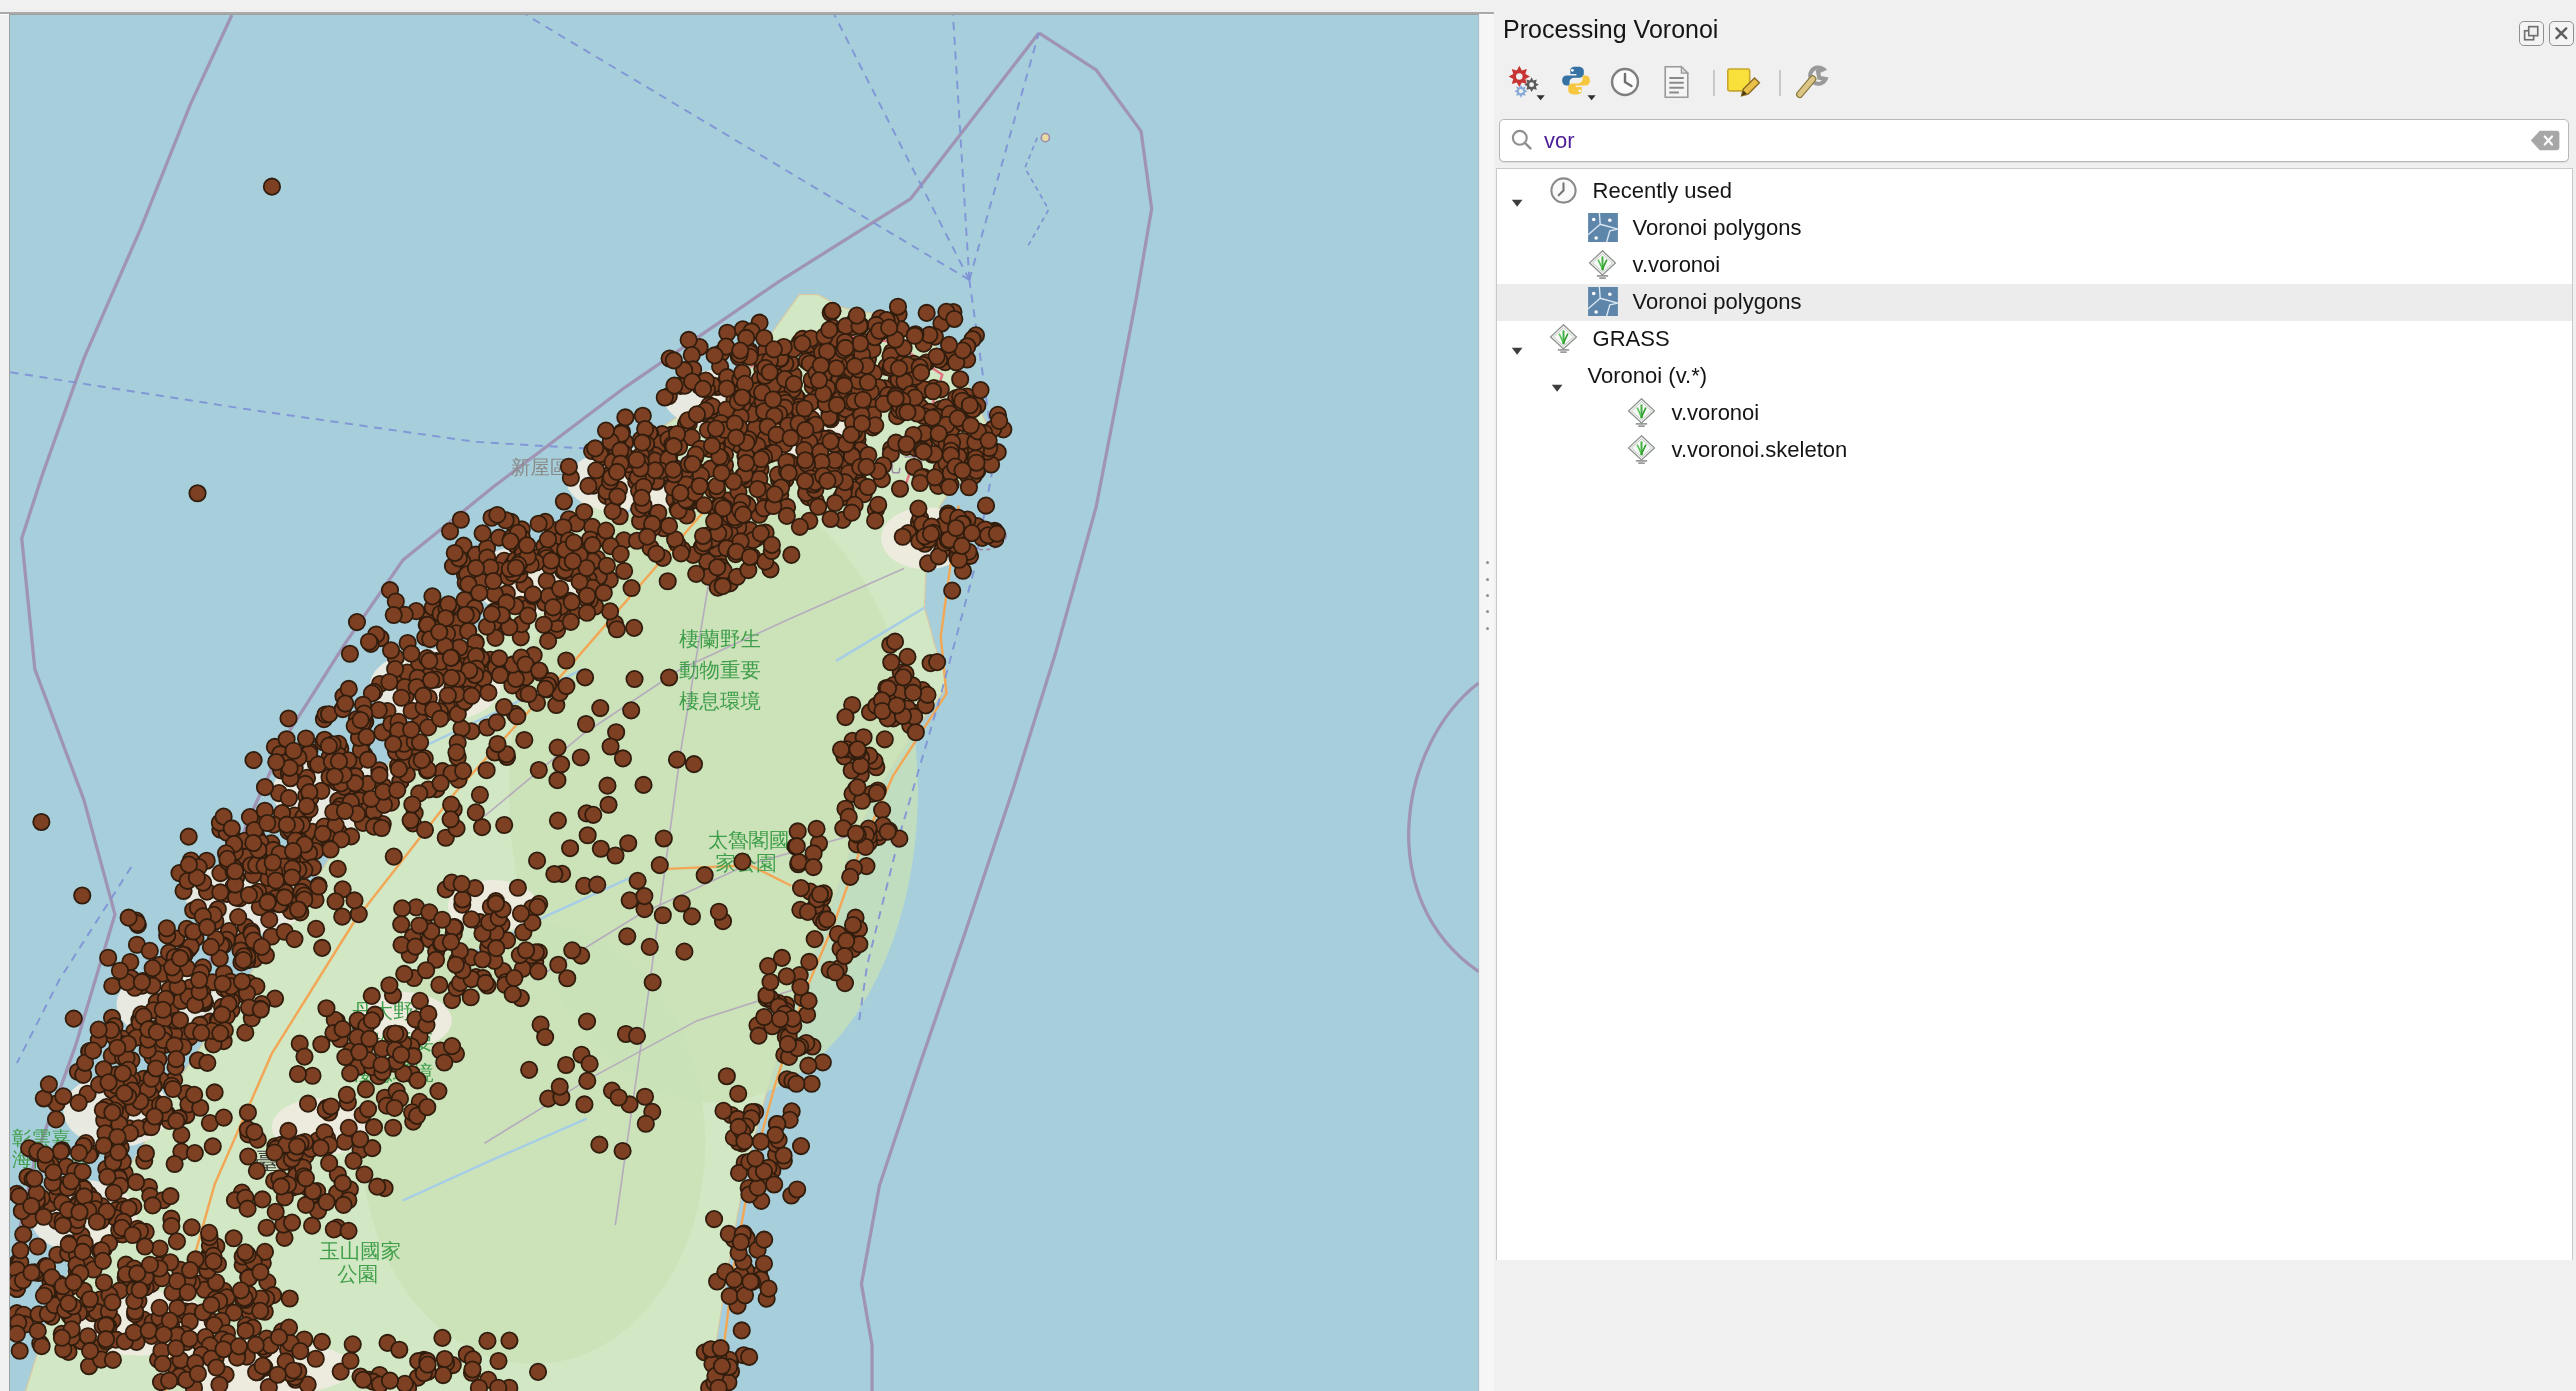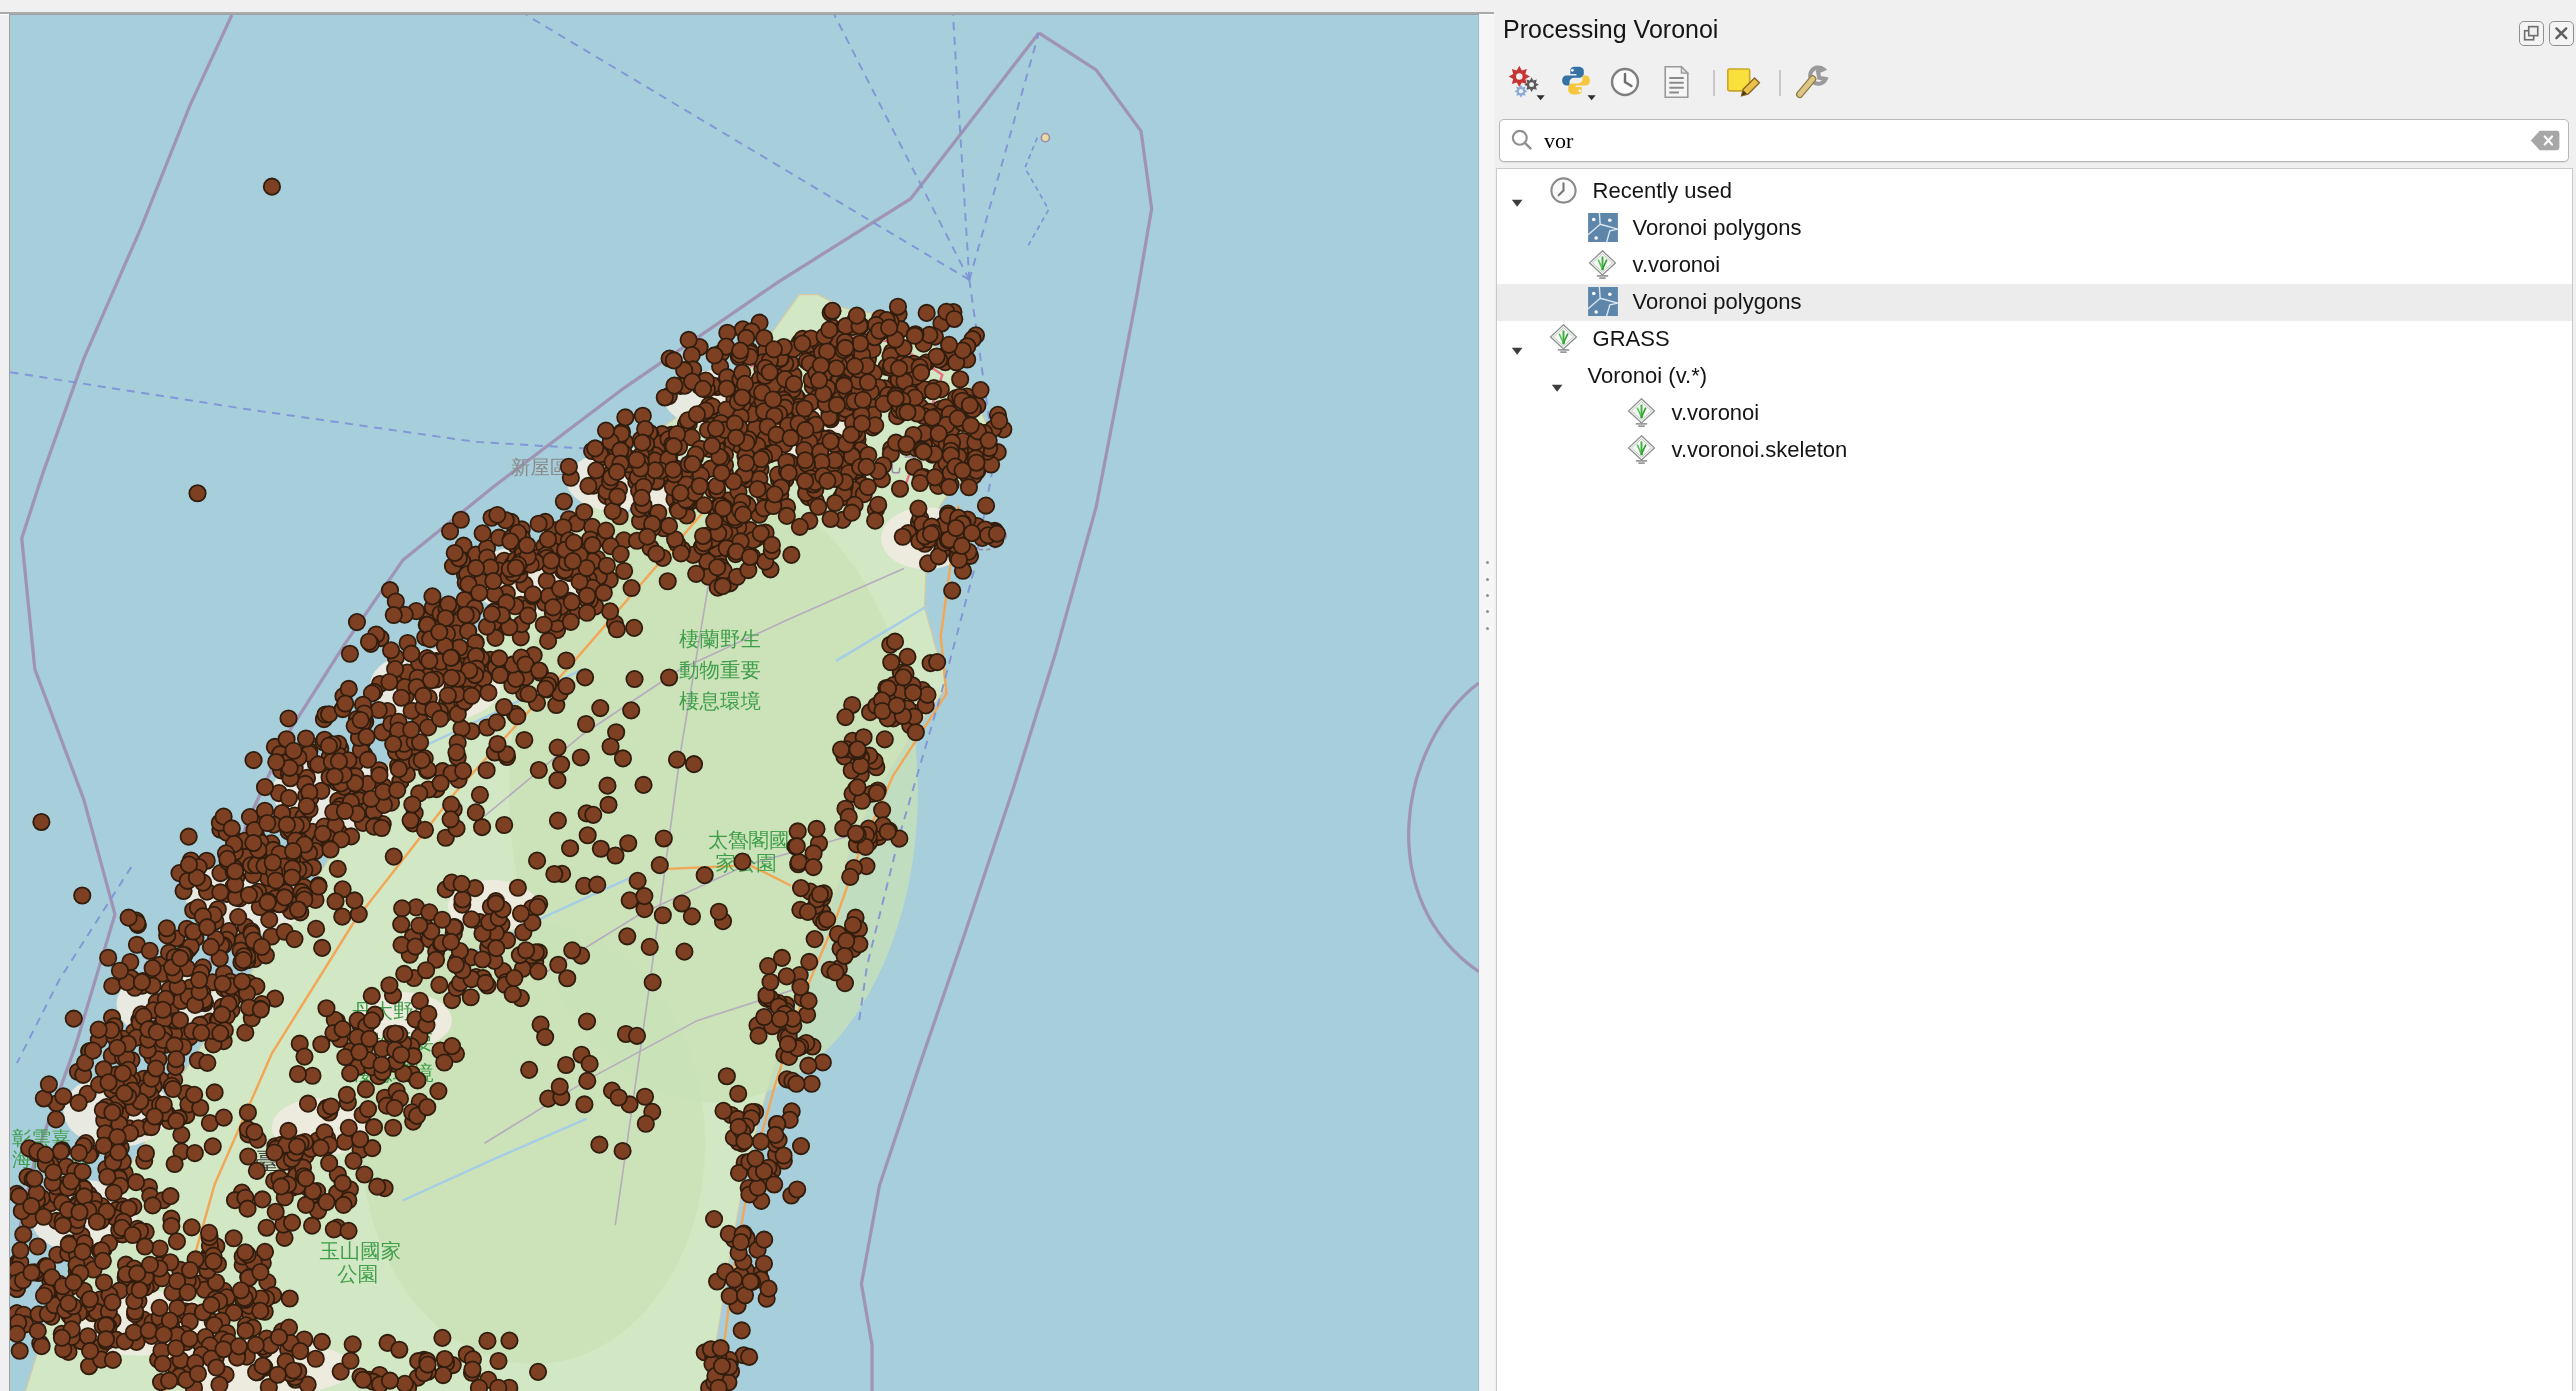--- a/index.html
+++ b/index.html
@@ -29,25 +29,25 @@
   #btn-float{left:1025px;}
   #btn-close{left:1055px;}
 
   .tool-btn{position:absolute;top:65px;cursor:default;}
   .tb-sep{position:absolute;top:70px;width:1.6px;height:26px;background:#c8c8c8;}
 
   #search-box{position:absolute;left:4.9px;top:119px;width:1070px;height:43px;background:#ffffff;
     border:0.8px solid #b7b7b7;border-radius:4.9px;box-sizing:border-box;display:flex;align-items:center;
     box-shadow:0 0.8px 0 #d8d8d8;}
   #search-box .mag{margin:0 9.8px 0 9.8px;flex:0 0 auto;display:flex;}
-  #search-input{flex:1 1 auto;border:none;outline:none;font-size:22px;color:#000000;
-    font-family:Liberation Serif, serif;background:transparent;padding:0;}
+  #search-input{flex:1 1 auto;border:none;outline:none;font-size:22px;color:#4c1d95;
+    font-family:Liberation Sans, sans-serif;background:transparent;padding:0;}
   #search-clear{flex:0 0 auto;margin-right:6.5px;display:flex;}
 
-  #tree{position:absolute;left:1.6px;top:168px;width:1077px;height:1224px;background:#ffffff;
+  #tree{position:absolute;left:1.6px;top:168px;width:1077px;height:1092px;background:#ffffff;
     border:0.8px solid #c9c9c9;border-bottom:none;box-sizing:border-box;overflow:hidden;padding-top:4.1px;}
   .tree-row{position:relative;height:37px;display:flex;align-items:center;font-size:22px;color:#151515;}
   .tree-row.selected{background:#ececec;}
   .tree-row .exp{position:absolute;top:14px;}
   .tree-row .t-icon{position:absolute;top:3.3px;}
   .tree-row .t-label{position:absolute;top:4.9px;white-space:nowrap;}
 </style>
 </head>
 <body>
 

